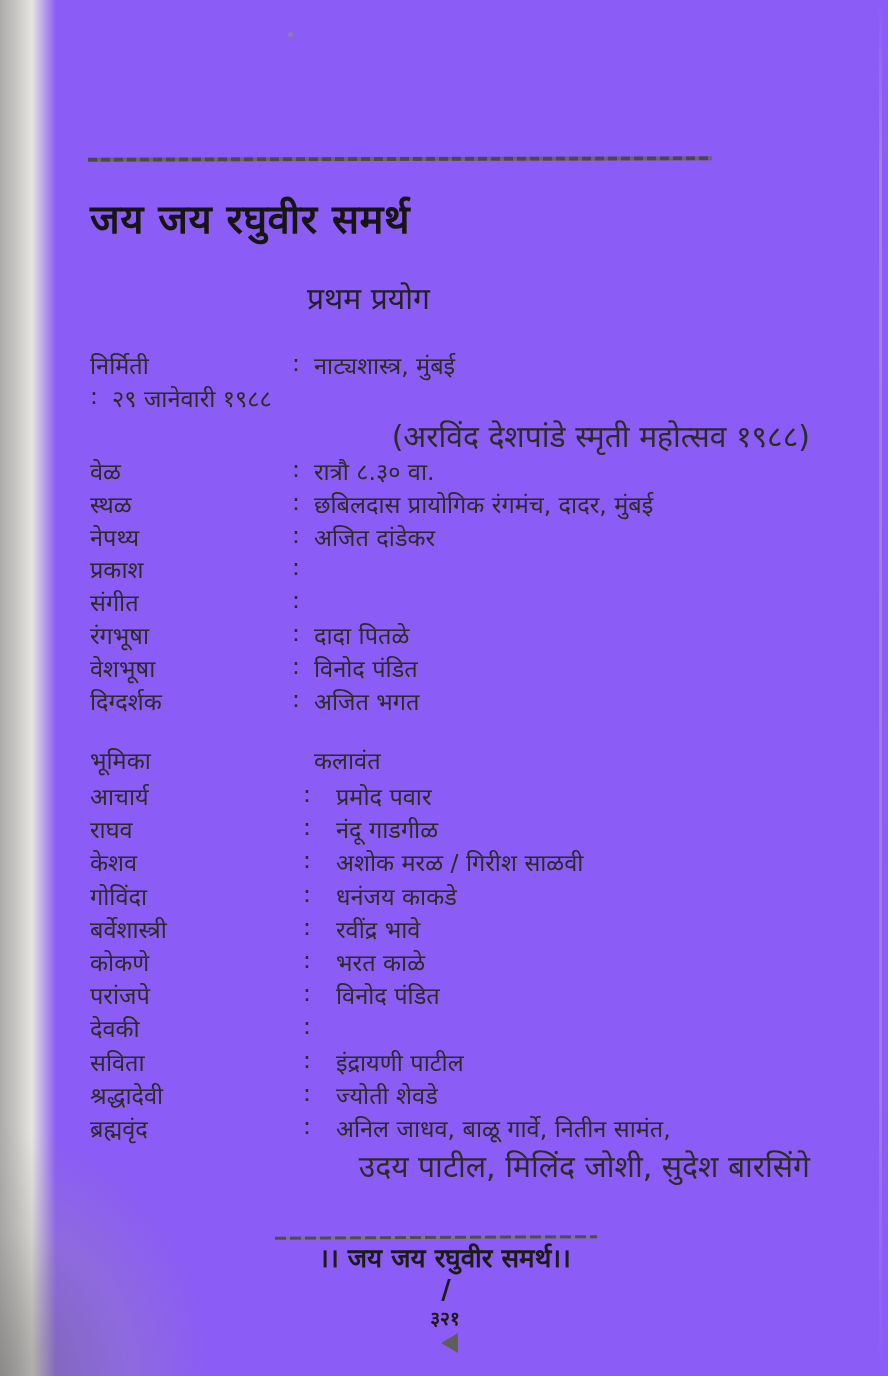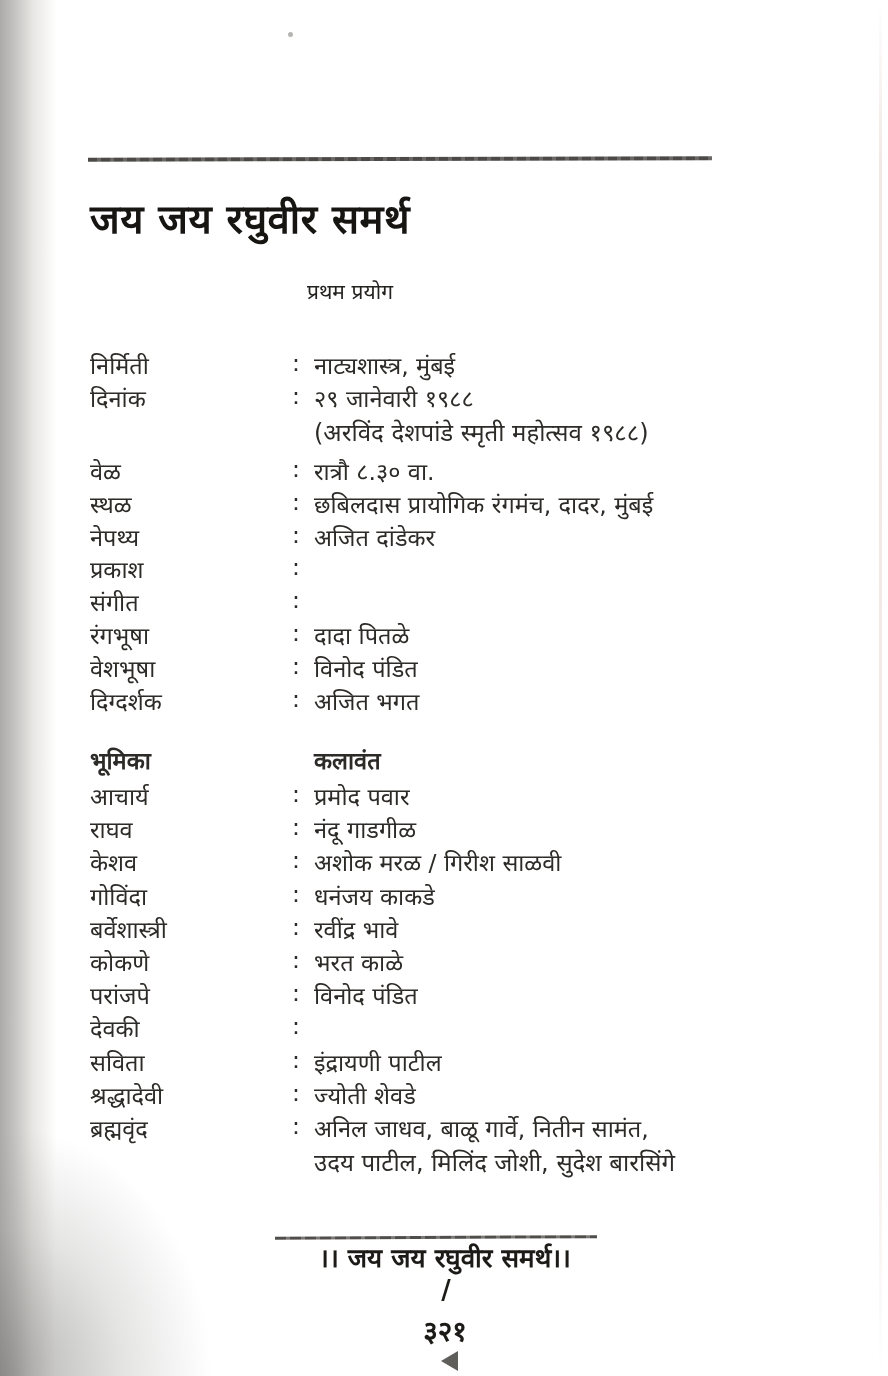--- a/index.html
+++ b/index.html
@@ -1,19 +1,19 @@
 <!DOCTYPE html>
 <html><head>
 <meta charset="utf-8">
 <style>
   html,body{margin:0;padding:0;background:#e8e7e4;}
   .page{
     position:relative;
     width:888px;height:1376px;
-    background:#ffffff;
+    background:#8b5cf6;
     font-family:"DejaVu Sans",sans-serif;
     color:#2d2b28;
     overflow:hidden;
   }
   
   .edge-left{
     position:absolute;left:0;top:0;width:60px;height:1376px;
     background:linear-gradient(90deg,#acabA9 0px,#c3c2c0 14px,#e6e5e2 32px,rgba(252,251,248,0) 56px);
     pointer-events:none;
   }
@@ -36,46 +36,46 @@
     background:repeating-linear-gradient(90deg,#4c4a47 0 9px,#6a6865 9px 13px);
     transform:rotate(-0.12deg);
   }
   .page-title{
     position:absolute;left:90px;top:190px;
     font-size:40px;font-weight:bold;color:#171512;
     letter-spacing:0.5px;white-space:nowrap;margin:0;
   }
   .subtitle{
     position:absolute;left:307px;top:277px;
-    font-size:21px;color:#24221f;white-space:nowrap;
+    font-size:30px;color:#24221f;white-space:nowrap;
   }
   .details{position:absolute;left:90px;top:349px;width:720px;}
   .cast{position:absolute;left:90px;top:744px;width:720px;}
   .row{display:flex;align-items:flex-start;height:32.8px;font-size:23.5px;white-space:nowrap;}
   .row .label{width:202px;flex:none;}
   .row .colon{width:22px;flex:none;text-align:left;}
   .row .value{flex:1;}
-  .row-extra{height:36.5px;padding-left:224px;font-size:24px;white-space:nowrap;}
+  .row-extra{height:36.5px;padding-left:224px;font-size:30px;white-space:nowrap;text-align:right;}
   .gap-sm{height:4px;}
-  .cast-header{display:flex;height:36px;font-size:23.5px;font-weight:bold;white-space:nowrap;}
+  .cast-header{display:flex;height:36px;font-size:23.5px;font-weight:normal;white-space:nowrap;}
   .cast-header .label{width:202px;flex:none;}
   .cast-header .colon-spacer{width:22px;flex:none;}
-  .cast .row{height:33.2px;}
+  .cast .row{height:33.2px;gap:11px;}
   .footer{
     position:absolute;left:90px;top:1230px;width:710px;height:40px;
     display:flex;align-items:center;white-space:nowrap;flex-direction:column;
   }
   .footer-rule{
     width:322px;height:3px;flex:none;margin-right:18px;margin-top:6px;
     background:repeating-linear-gradient(90deg,#504e4b 0 11px,#7a7875 11px 15px);
     transform:rotate(-0.3deg);
   }
   .footer-text{font-size:26px;font-weight:bold;color:#1d1b18;}
   .footer-sep{font-size:26px;font-weight:bold;padding:0 8px 0 10px;color:#1d1b18;}
-  .footer-page{font-size:28px;font-weight:bold;color:#1d1b18;margin-top:6px;}
+  .footer-page{font-size:19px;font-weight:bold;color:#1d1b18;}
   .marker-triangle{
     width:0;height:0;flex:none;margin-left:8px;margin-top:2px;
     border-top:10px solid transparent;
     border-bottom:10px solid transparent;
     border-right:17px solid #605e5b;
     filter:blur(0.4px);
   }
 </style>
 </head>
 <body>
@@ -91,21 +91,20 @@
   <h1 class="page-title">जय जय रघुवीर समर्थ</h1>
   <div class="subtitle">प्रथम प्रयोग</div>
 
   <section class="details">
     <div class="row">
       <span class="label">निर्मिती</span>
       <span class="colon">:</span>
       <span class="value">नाट्यशास्त्र, मुंबई</span>
     </div>
     <div class="row">
-      <span class="label">दिनांक</span>
       <span class="colon">:</span>
       <span class="value">२९ जानेवारी १९८८</span>
     </div>
     <div class="row-extra">(अरविंद देशपांडे स्मृती महोत्सव १९८८)</div>
     <div class="gap-sm"></div>
     <div class="row">
       <span class="label">वेळ</span>
       <span class="colon">:</span>
       <span class="value">रात्रौ ८.३० वा.</span>
     </div>

